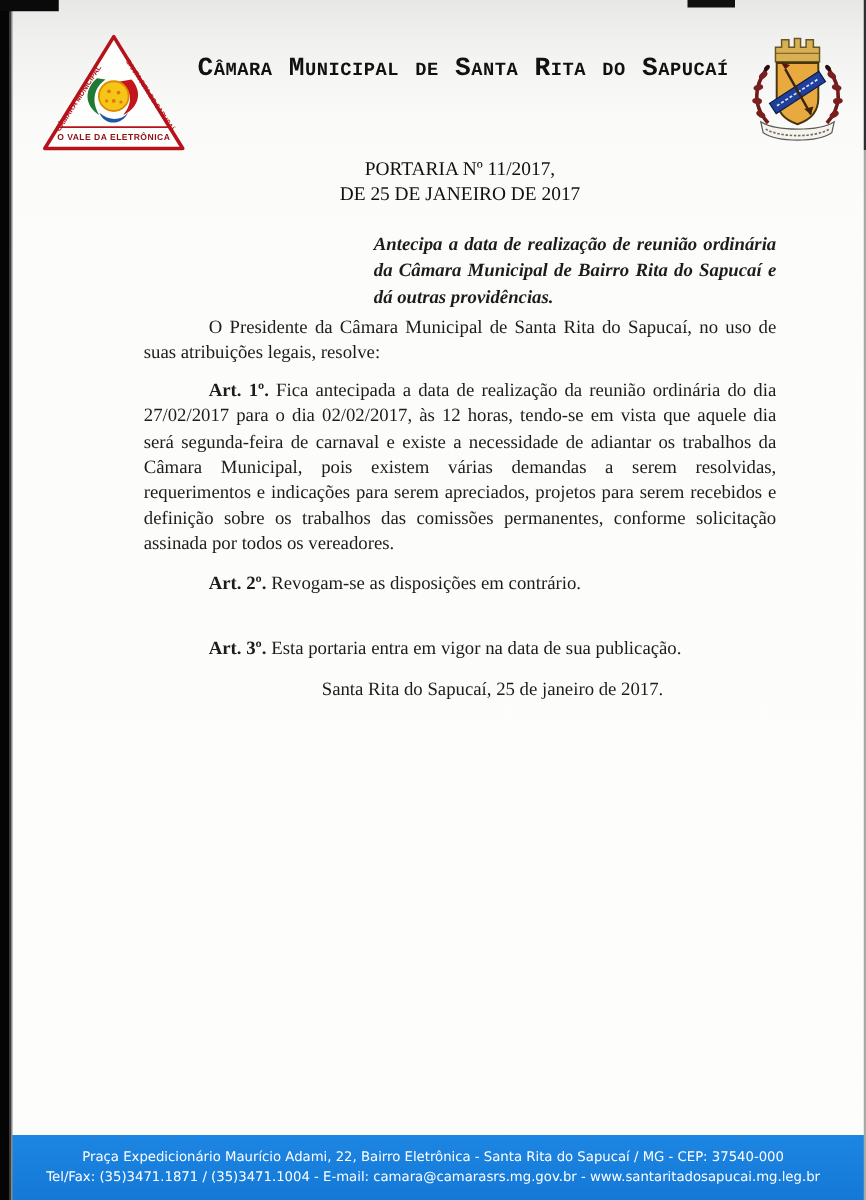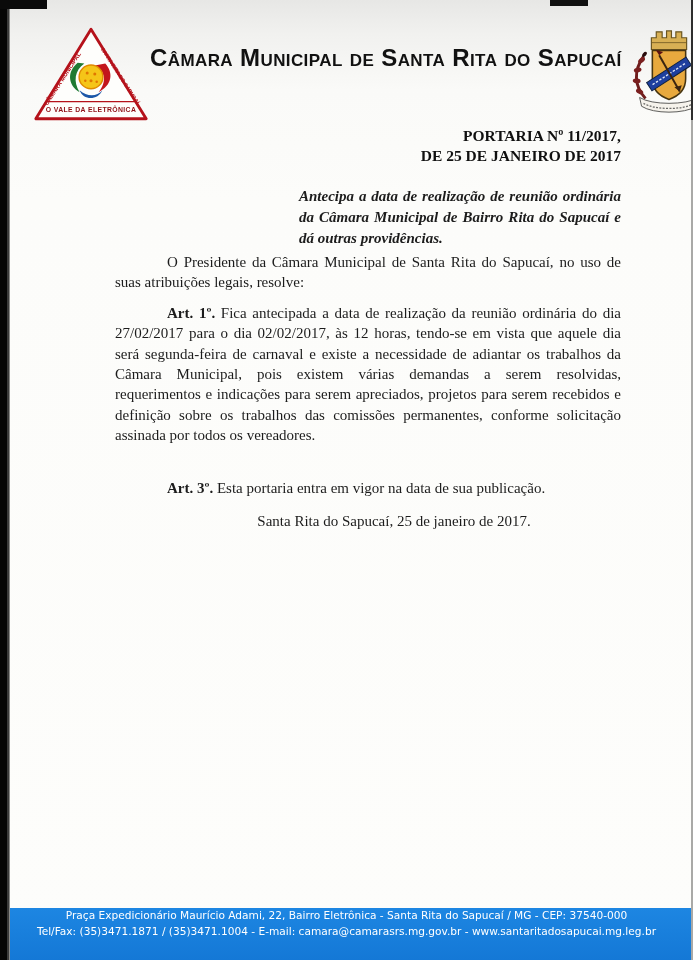--- a/index.html
+++ b/index.html
@@ -16,41 +16,41 @@
   .strip-left{position:absolute;left:0;top:0;width:10px;height:960px;background:linear-gradient(90deg,#050505 0 7px,#3b3b3b 7px 9px,#8a8a88 9px 10px);z-index:30;}
   .blot-tl{position:absolute;left:0;top:0;width:47px;height:9px;background:#0a0a0a;z-index:31;}
   .blot-tm{position:absolute;left:550px;top:0;width:38px;height:6px;background:#111;z-index:31;}
   .edge-right{position:absolute;right:0;top:0;width:2px;height:960px;background:linear-gradient(180deg,#2e2e2e 0 120px,#a9a9a7 120px 100%);z-index:31;}
   
   .hdr{position:relative;display:flex;align-items:flex-start;padding:26px 6px 0 32px;height:96px;}
   .logo-left{width:118px;flex:0 0 auto;}
   .hdr-center{flex:1 1 auto;text-align:center;padding-top:18px;}
   .logo-right{width:96px;flex:0 0 auto;margin-top:-2px;}
   .org-name{
-    font-family:Liberation Sans, sans-serif;
+    font-family:Liberation Mono, monospace;
     font-variant:small-caps;
     font-weight:bold;
-    font-size:24px;
+    font-size:21px;
     letter-spacing:.4px;
     color:#111;
     white-space:nowrap;
   }
   .building-name{
     font-family:"Liberation Sans", sans-serif;
     font-variant:small-caps;
     font-size:14.5px;
     letter-spacing:.3px;
     margin-top:7px;
     color:#1b1b1b;
     white-space:nowrap;
   }
   
   .doc{margin:4px 72px 0 115px;font-size:15px;line-height:20.4px;}
   .doc-title{
-    text-align:right;font-weight:bold;font-size:15.5px;line-height:20px;margin:0 0 18px 0;color:#101010;
+    text-align:center;font-weight:normal;font-size:15.5px;line-height:20px;margin:0 0 18px 0;color:#101010;
   }
   .ementa{
     width:322px;margin:20px 0 2px auto;
     font-style:italic;font-weight:bold;
     text-align:justify;line-height:21px;
   }
   .para{margin:0;text-align:justify;text-indent:52px;}
   .p-preamble{margin-top:3px;}
   .p-art1{margin-top:10px;}
   .p-art2{margin-top:11px;}
@@ -63,21 +63,21 @@
   .sig-name{font-weight:bold;font-size:15px;margin-top:2px;}
   .sig-role{font-size:15px;line-height:19px;}
   
   .ftr{
     position:absolute;left:0;bottom:0;width:693px;height:52px;
     background:linear-gradient(180deg,#1d86e2 0,#1478d6 100%);
     color:#ffffff;
     font-family:"DejaVu Sans", sans-serif;
     font-size:10.6px;line-height:15.5px;
     text-align:center;
-    box-sizing:border-box;
+    padding-top:11px;box-sizing:border-box;
     z-index:20;
   }
   svg text{font-family:"Liberation Sans", sans-serif;}
 </style>
 </head>
 <body>
 
 <div class="page">
 
   <div class="strip-left"></div>
@@ -154,20 +154,21 @@
       <div>PORTARIA Nº 11/2017,</div>
       <div>DE 25 DE JANEIRO DE 2017</div>
     </div>
 
     <p class="ementa">Antecipa a data de realização de reunião ordinária da Câmara Municipal de Bairro Rita do Sapucaí e dá outras providências.</p>
 
     <p class="para p-preamble">O Presidente da Câmara Municipal de Santa Rita do Sapucaí, no uso de suas atribuições legais, resolve:</p>
 
     <p class="para p-art1"><span class="art-label">Art. 1º.</span> <span>Fica antecipada a data de realização da reunião ordinária do dia 27/02/2017 para o dia 02/02/2017, às 12 horas, tendo-se em vista que aquele dia será segunda-feira de carnaval e existe a necessidade de adiantar os trabalhos da Câmara Municipal, pois existem várias demandas a serem resolvidas, requerimentos e indicações para serem apreciados, projetos para serem recebidos e definição sobre os trabalhos das comissões permanentes, conforme solicitação assinada por todos os vereadores.</span></p>
 
+    <p class="para p-art2"><span class="art-label">Art. 2º.</span> <span>Revogam-se as disposições em contrário.</span></p>
 
     <p class="para p-art3"><span class="art-label">Art. 3º.</span> <span>Esta portaria entra em vigor na data de sua publicação.</span></p>
 
     <p class="para p-date">Santa Rita do Sapucaí, 25 de janeiro de 2017.</p>
 
   </main>
 
   <footer class="ftr">
     <div>Praça Expedicionário Maurício Adami, 22, Bairro Eletrônica - Santa Rita do Sapucaí / MG - CEP: 37540-000</div>
     <div>Tel/Fax: (35)3471.1871 / (35)3471.1004 - E-mail: camara@camarasrs.mg.gov.br - www.santaritadosapucai.mg.leg.br</div>

